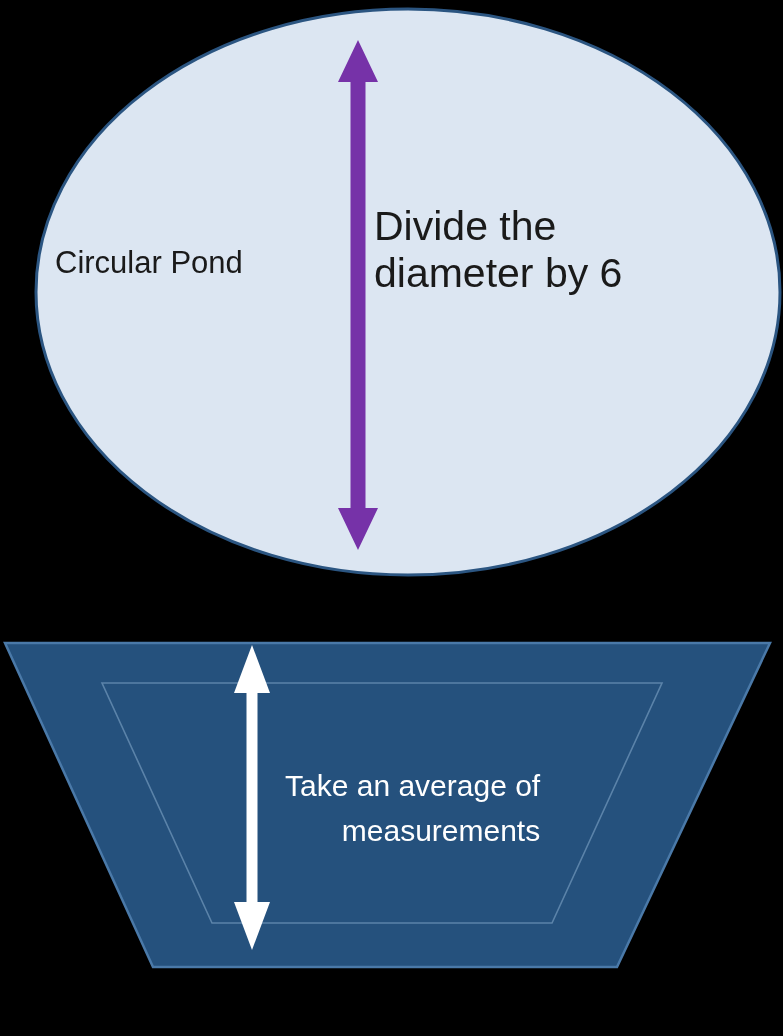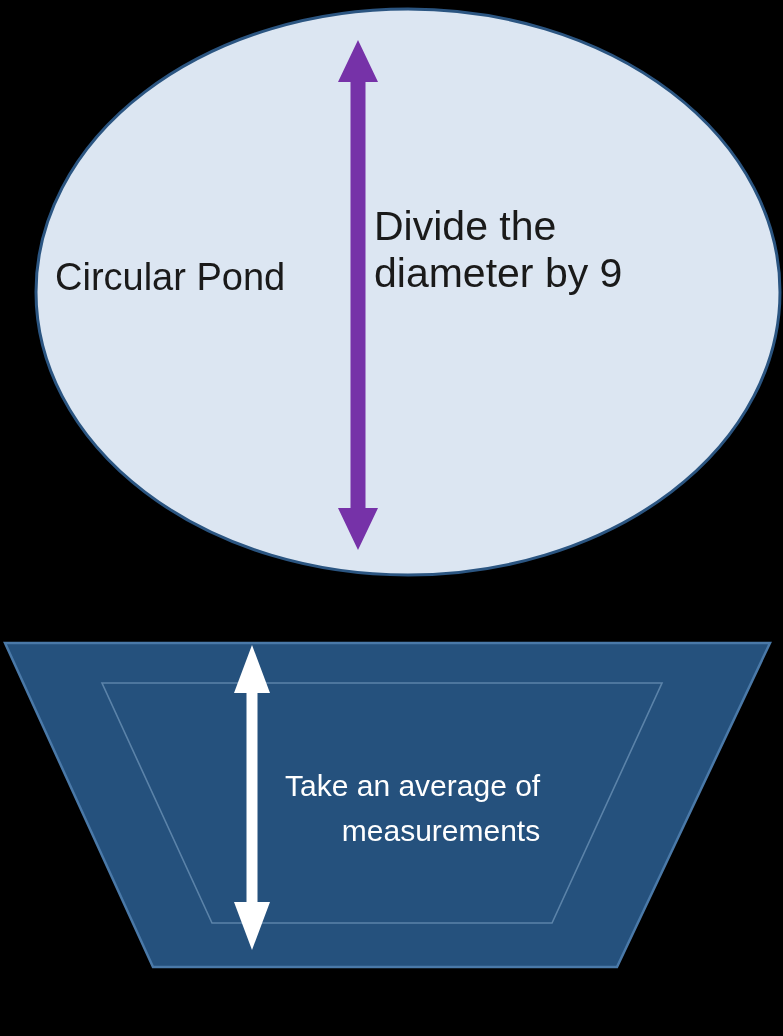--- a/index.html
+++ b/index.html
@@ -41,22 +41,22 @@
   }
   .depth-arrow {
     fill: var(--depth-arrow);
   }
   .txt {
     position: absolute;
     white-space: nowrap;
   }
   .pond-label {
     left: 55px;
-    top: 258px;
-    font-size: 38px;
+    top: 244px;
+    font-size: 31px;
     line-height: 38px;
     color: var(--pond-text);
   }
   .divide-note {
     left: 374px;
     top: 203px;
     font-size: 41px;
     line-height: 47px;
     color: var(--pond-text);
   }
@@ -87,21 +87,21 @@
 
     <polygon class="basin-inner" points="102,683 662,683 552,923 212,923"></polygon>
 
     <polygon class="depth-arrow" points="252,645 234,693 246.5,693 246.5,902 234,902 252,950 270,902 257.5,902 257.5,693 270,693"></polygon>
   </svg>
 
   <div class="txt pond-label">Circular Pond</div>
 
   <div class="txt divide-note">
     <div>Divide the</div>
-    <div>diameter by 9</div>
+    <div>diameter by 6</div>
   </div>
 
   <div class="txt depth-note">
     <div>Take an average of</div>
     <div>measurements</div>
   </div>
 
 </div>
 
 </body></html>

